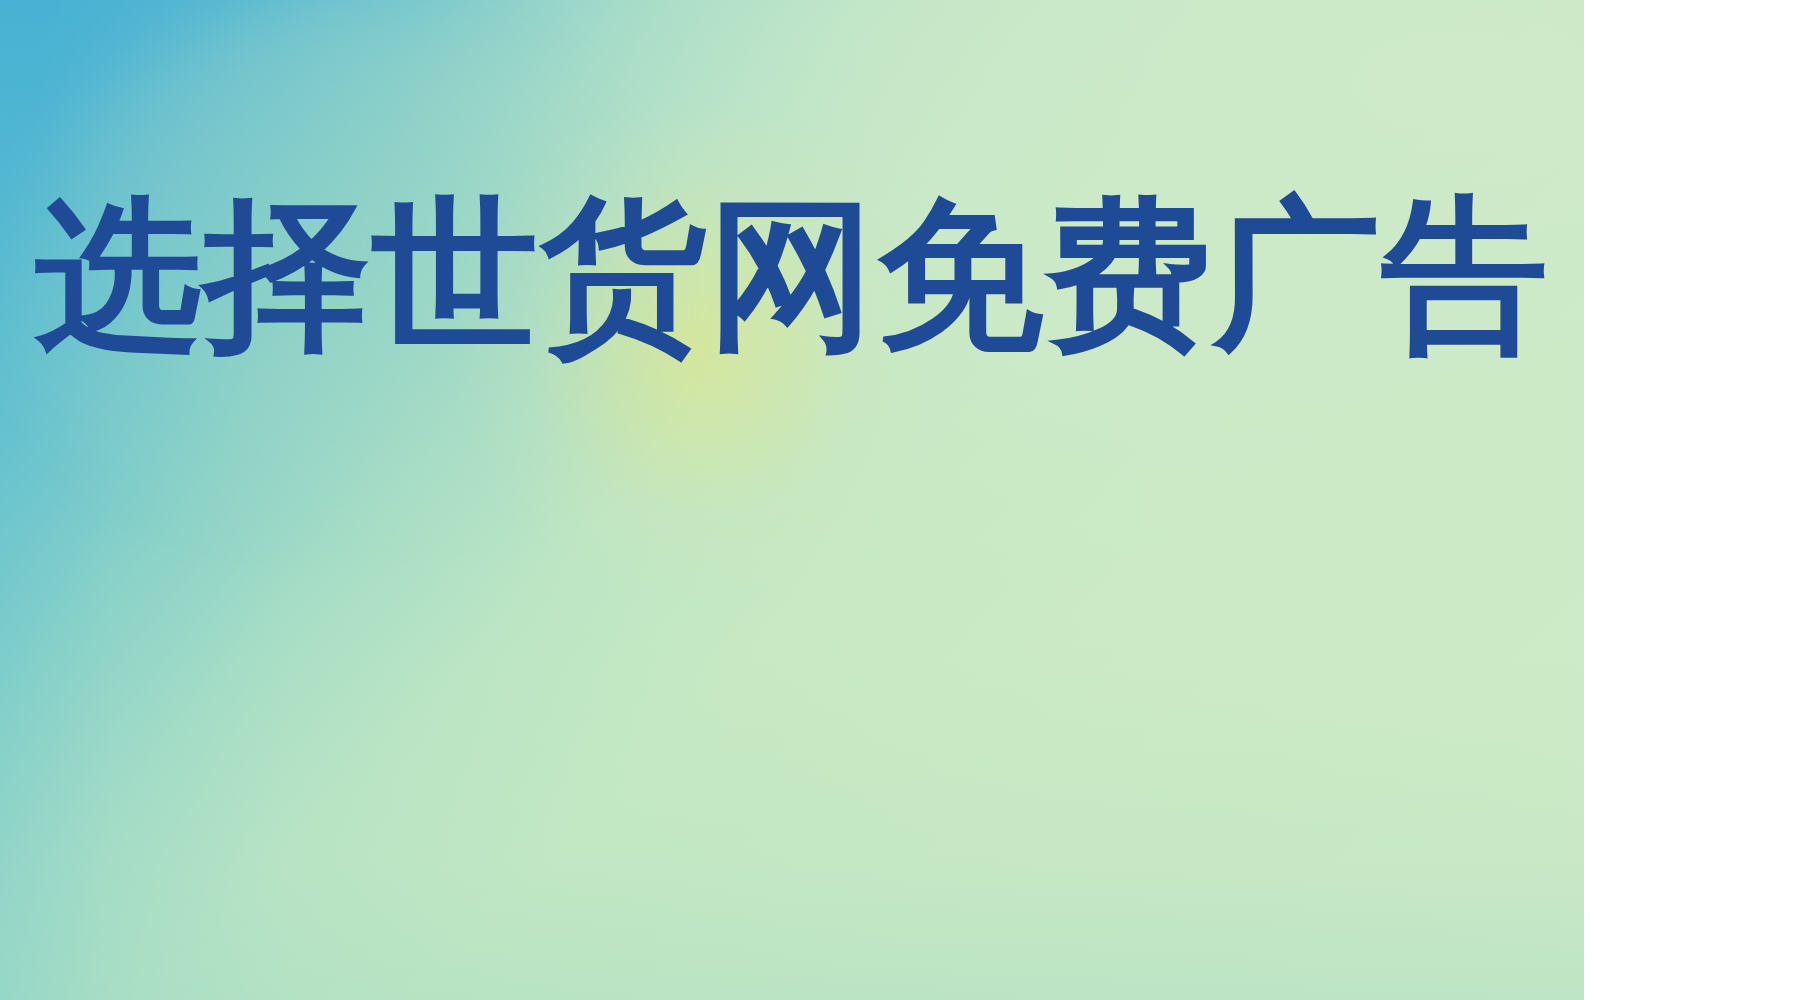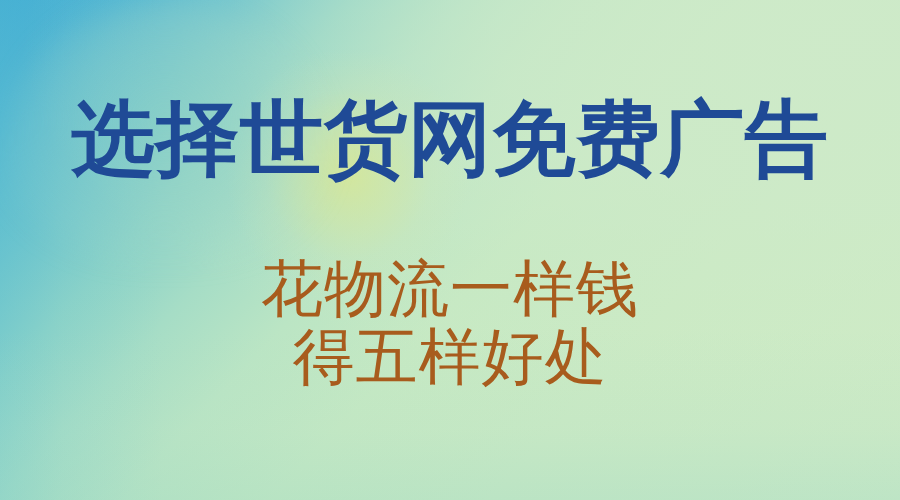--- a/index.html
+++ b/index.html
@@ -3,21 +3,21 @@
 <meta charset="utf-8">
 <style>
   html, body {
     margin: 0;
     padding: 0;
     background: #ffffff;
   }
 
   #banner {
     position: relative;
-    width: 900px;
+    width: 792px;
     height: 500px;
     overflow: hidden;
     font-family: "DejaVu Sans", "Liberation Sans", sans-serif;
     
     background-color: #c3e7c2;
     isolation: isolate;
   }
 
   
 
@@ -173,19 +173,15 @@
   <div class="bg-layer bg-left-cool"></div>
   <div class="bg-layer bg-glow-yellow"></div>
   <div class="bg-layer bg-arch"></div>
   <div class="bg-layer bg-bottom-cool"></div>
   <div class="bg-layer bg-peach"></div>
 
   <div class="content">
 
     <div class="headline">选择世货网免费广告</div>
 
-    <div class="subtitle-block">
-      <div class="subtitle-line">花物流一样钱</div>
-      <div class="subtitle-line">得五样好处</div>
-    </div>
 
   </div>
 </div>
 
 </body></html>

